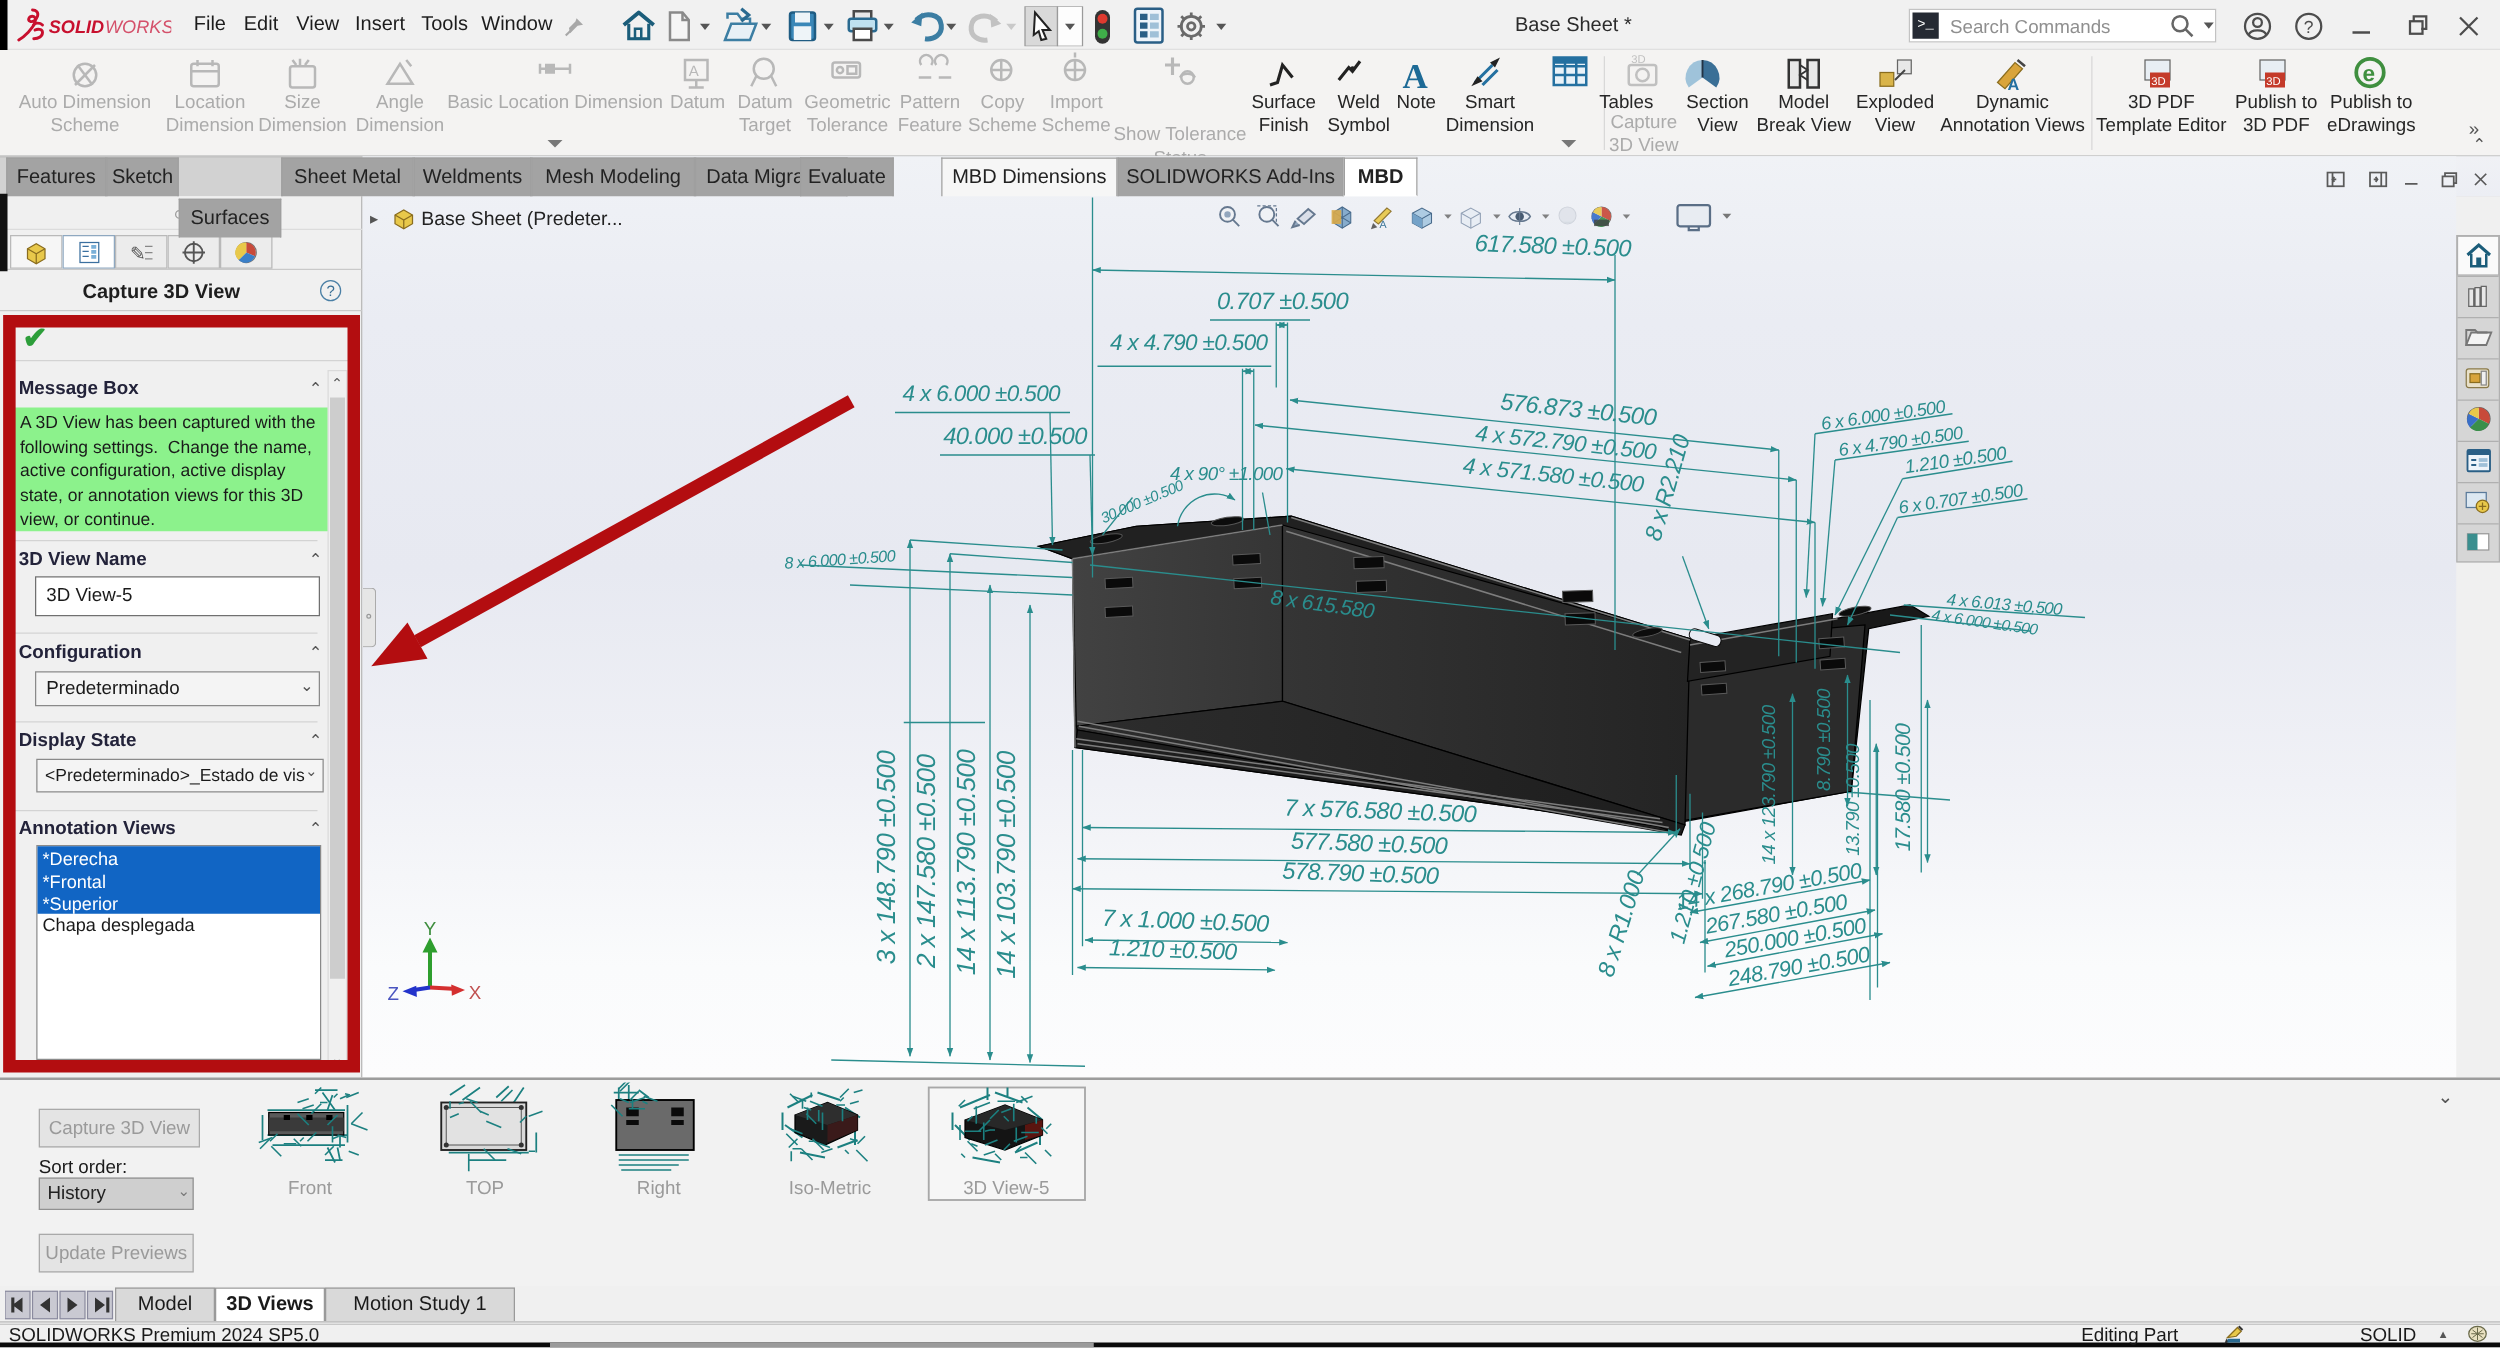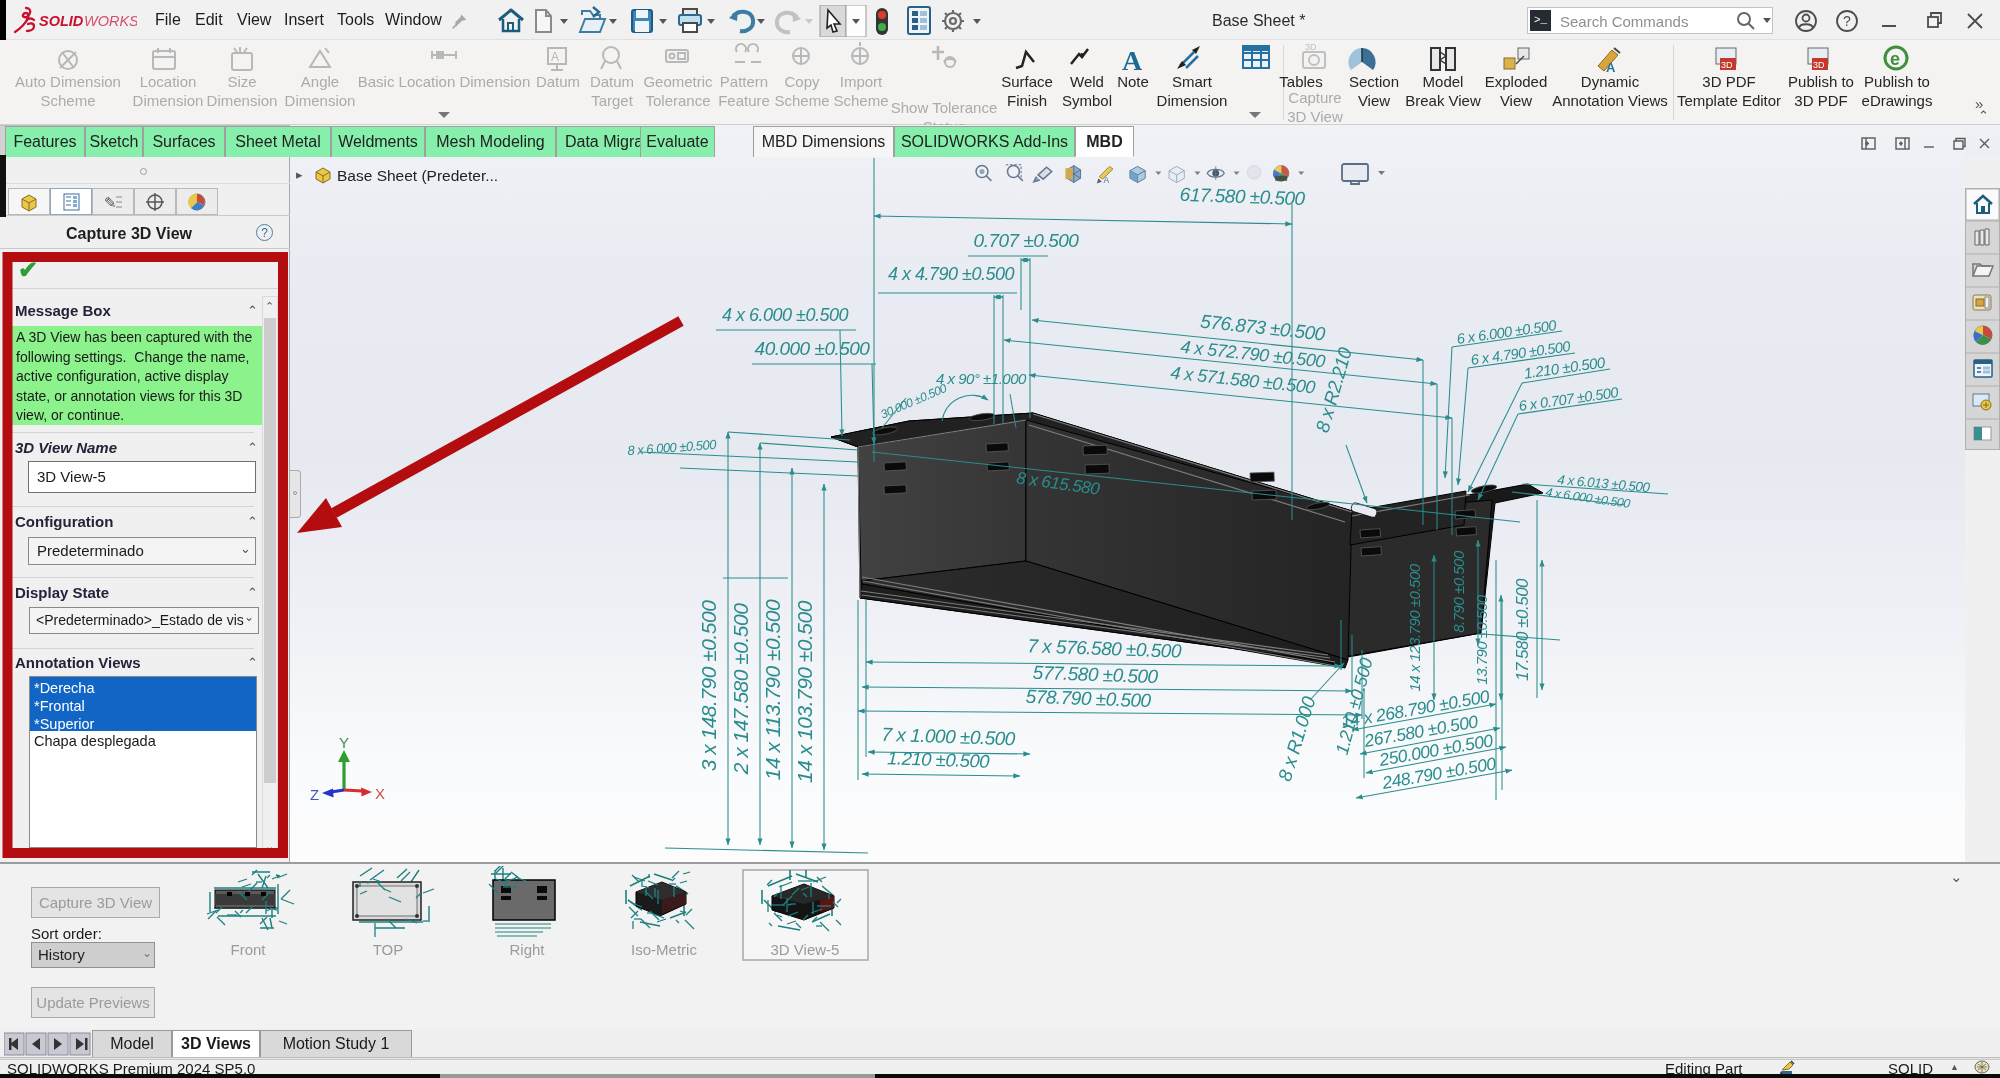--- a/index.html
+++ b/index.html
@@ -236,25 +236,25 @@
         <text x="1890" y="25" font-size="18" font-weight="bold" fill="#3f8f3f" font-family="Liberation Sans">e</text>
       </g>
   </g>
   <path d="M438 72 l12 0 l-6 6 z" fill="#777"></path>
   <path d="M1249 72 l12 0 l-6 6 z" fill="#777"></path>
 </svg>
 
 <div class="abs" id="tabbar" style="left:0;top:125px;width:2000px;height:32px;background:#d2d2d2;border-top:1px solid #bdbdbd;"></div>
 <div class="abs" style="left:1134px;top:125px;width:866px;height:32px;background:linear-gradient(#f0f1f5,#eceef4);"></div>
 <style>
- .tab { position:absolute; z-index:5; top:126px; height:31px; background:#86efac; border:1px solid #9f9f9f; border-bottom:none; font-size:16px; color:#222; text-align:center; line-height:29px; }
+ .tab { position:absolute; z-index:5; top:126px; height:31px; background:#a3a3a3; border:1px solid #9f9f9f; border-bottom:none; font-size:16px; color:#222; text-align:center; line-height:29px; }
 </style>
 <div class="tab" style="left:5px;width:80px;">Features</div>
 <div class="tab" style="left:85px;width:58px;">Sketch</div>
-<div class="tab" style="left:143px;width:82px;">Surfaces</div>
+<div class="tab" style="left:143px;width:82px;margin-top:33px;">Surfaces</div>
 <div class="tab" style="left:225px;width:106px;">Sheet Metal</div>
 <div class="tab" style="left:331px;width:94px;">Weldments</div>
 <div class="tab" style="left:425px;width:131px;">Mesh Modeling</div>
 <div class="tab" style="left:556px;width:122px;">Data Migration</div>
 <div class="tab" style="left:640px;width:75px;">Evaluate</div>
 <div class="tab" style="left:753px;width:141px;background:#f6f6f6;">MBD Dimensions</div>
 <div class="tab" style="left:894px;width:181px;">SOLIDWORKS Add-Ins</div>
 <div class="tab" style="left:1075px;width:59px;background:#fff;font-weight:bold;border-bottom:1px solid #fff;">MBD</div>
 
 <svg class="abs" style="left:1860px;top:137px;z-index:5;" width="132" height="16" viewBox="0 0 132 16">
@@ -321,21 +321,21 @@
 <div class="abs" style="left:262px;top:296px;width:16px;height:560px;background:#f0f0f0;border:1px solid #dadada;"></div>
 <div class="abs" style="left:265px;top:300px;font-size:11px;color:#555;">⌃</div>
 <div class="abs" style="left:264px;top:318px;width:12px;height:465px;background:#cdcdcd;"></div>
 <div class="abs" style="left:265px;top:840px;font-size:11px;color:#555;">⌄</div>
 
 <div class="abs hdr" style="left:15px;top:302px;">Message Box</div>
 <div class="abs chev" style="left:247px;top:303px;">⌃</div>
 <div class="abs" style="left:11px;top:326px;width:251px;height:99px;background:#8cf28c;font-size:14px;line-height:19.6px;color:#1a1a1a;padding:2px 5px;">A 3D View has been captured with the following settings.&nbsp; Change the name, active configuration, active display state, or annotation views for this 3D view, or continue.</div>
 <div class="abs" style="left:8px;top:432px;width:246px;height:1px;background:#d3d3d3;"></div>
 
-<div class="abs hdr" style="left:15px;top:439px;font-style:italic;">3D View Name</div>
+<div class="abs hdr" style="left:15px;top:439px;">3D View Name</div>
 <div class="abs chev" style="left:247px;top:440px;">⌃</div>
 <div class="abs" style="left:28px;top:461px;width:228px;height:32px;background:#fff;border:1px solid #707070;font-size:15px;color:#1a1a1a;line-height:30px;padding-left:8px;">3D View-5</div>
 <div class="abs" style="left:8px;top:506px;width:246px;height:1px;background:#d3d3d3;"></div>
 
 <div class="abs hdr" style="left:15px;top:513px;">Configuration</div>
 <div class="abs chev" style="left:247px;top:514px;">⌃</div>
 <div class="abs" style="left:28px;top:537px;width:228px;height:28px;background:#f4f4f4;border:1px solid #8a8a8a;font-size:15px;color:#1a1a1a;line-height:26px;padding-left:8px;">Predeterminado</div>
 <div class="abs" style="left:240px;top:541px;font-size:13px;color:#555;">⌄</div>
 <div class="abs" style="left:8px;top:577px;width:246px;height:1px;background:#d3d3d3;"></div>
 

